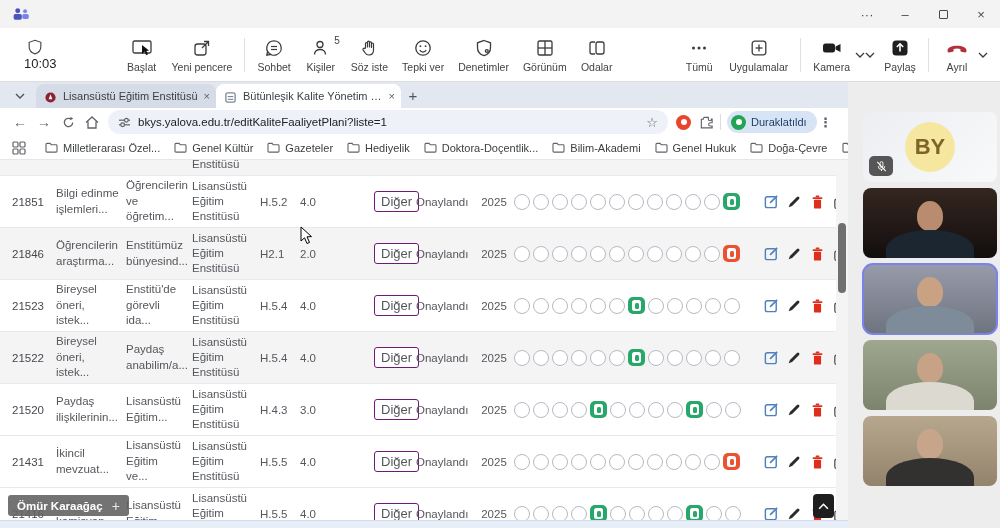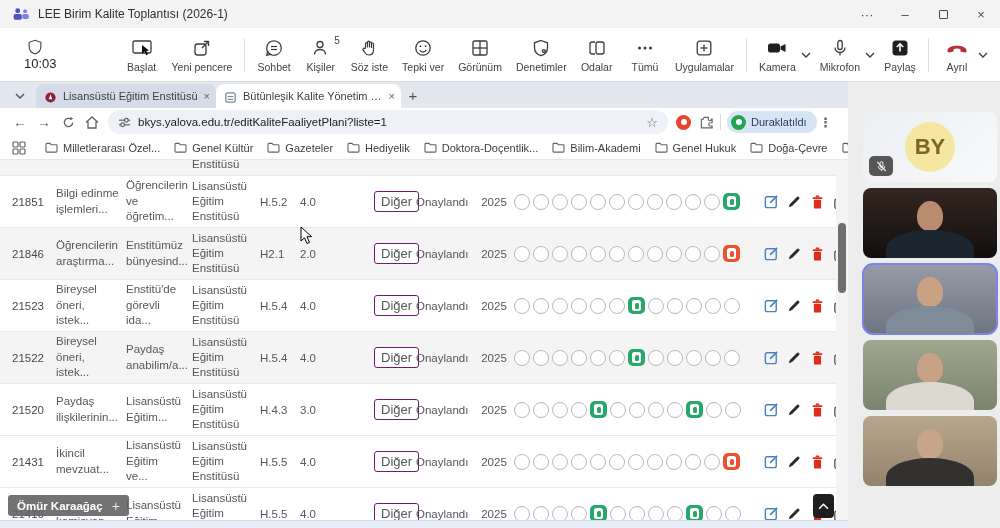--- a/index.html
+++ b/index.html
@@ -108,21 +108,20 @@
 
 <div class="window">
 
   <div class="titlebar">
     <svg class="tb-appicon" viewBox="0 0 22 16">
       <circle cx="7" cy="4" r="3" fill="#4b53bc"></circle>
         <rect x="2" y="8" width="10" height="7" rx="2" fill="#4b53bc"></rect>
       <circle cx="16" cy="4.5" r="2.4" fill="#7b83eb"></circle>
         <rect x="12.5" y="8" width="8" height="6" rx="2" fill="#7b83eb"></rect>
     </svg>
-    <span class="tb-title">LEE Birim Kalite Toplantısı (2026-1)</span>
     <div class="tb-spacer"></div>
     <div class="wc">···</div>
     <div class="wc">–</div>
     <div class="wc">
         <span class="wc-restore-box"></span>
       </div>
     <div class="wc">×</div>
   </div>
 
   <div class="meetbar">
@@ -188,36 +187,36 @@
               <circle cx="7.4" cy="8.2" r="0.9" fill="#3b3b3b"></circle>
               <circle cx="12.6" cy="8.2" r="0.9" fill="#3b3b3b"></circle>
               <path d="M6.8,12 a3.5,3.5 0 0 0 6.4,0" fill="none" stroke="#3b3b3b" stroke-width="1.2"></path>
             </svg>
           </div>
           <span class="lbl">Tepki ver</span>
         </div>
         <div class="tb-btn">
           <div class="ic">
             <svg width="20" height="20" viewBox="0 0 20 20">
+              <path d="M10,2.5 L16.5,4.8 V9.5 C16.5,13.8 13.6,16.6 10,17.6 C6.4,16.6 3.5,13.8 3.5,9.5 V4.8 Z" fill="none" stroke="#3b3b3b" stroke-width="1.3"></path>
+              <circle cx="12.8" cy="13" r="2.1" fill="#3b3b3b"></circle>
+              <circle cx="12.8" cy="13" r="0.7" fill="#fff"></circle>
+            </svg>
+          </div>
+          <span class="lbl">Denetimler</span>
+        </div>
+        <div class="tb-btn">
+          <div class="ic">
+            <svg width="20" height="20" viewBox="0 0 20 20">
               <rect x="3" y="3" width="14" height="14" rx="1.5" fill="none" stroke="#3b3b3b" stroke-width="1.3"></rect>
               <line x1="10" y1="3" x2="10" y2="17" stroke="#3b3b3b" stroke-width="1.3"></line>
               <line x1="3" y1="10" x2="17" y2="10" stroke="#3b3b3b" stroke-width="1.3"></line>
             </svg>
           </div>
           <span class="lbl">Görünüm</span>
-        </div>
-        <div class="tb-btn">
-          <div class="ic">
-            <svg width="20" height="20" viewBox="0 0 20 20">
-              <path d="M10,2.5 L16.5,4.8 V9.5 C16.5,13.8 13.6,16.6 10,17.6 C6.4,16.6 3.5,13.8 3.5,9.5 V4.8 Z" fill="none" stroke="#3b3b3b" stroke-width="1.3"></path>
-              <circle cx="12.8" cy="13" r="2.1" fill="#3b3b3b"></circle>
-              <circle cx="12.8" cy="13" r="0.7" fill="#fff"></circle>
-            </svg>
-          </div>
-          <span class="lbl">Denetimler</span>
         </div>
         <div class="tb-btn">
           <div class="ic">
             <svg width="20" height="20" viewBox="0 0 20 20">
               <path d="M8,4 H5 a2,2 0 0 0 -2,2 v8 a2,2 0 0 0 2,2 h3" fill="none" stroke="#3b3b3b" stroke-width="1.3"></path>
               <rect x="9" y="4" width="8" height="12" rx="2" fill="none" stroke="#3b3b3b" stroke-width="1.3"></rect>
             </svg>
           </div>
           <span class="lbl">Odalar</span>
         </div>
@@ -248,30 +247,20 @@
               <rect x="2" y="5.5" width="12" height="9" rx="2.5" fill="#1f1f1f"></rect>
               <polygon points="14.5,8.6 19.5,6 19.5,14 14.5,11.4" fill="#1f1f1f"></polygon>
             </svg>
           </div>
           <span class="lbl">Kamera</span>
         </div>
         <div class="tb-chev">
           <svg width="10" height="6" viewBox="0 0 10 6">
             <polyline points="1,1 5,5 9,1" fill="none" stroke="#3b3b3b" stroke-width="1.3"></polyline>
           </svg>
-        </div>
-        <div class="tb-btn">
-          <div class="ic">
-            <svg width="20" height="20" viewBox="0 0 20 20">
-              <rect x="7.8" y="2.5" width="4.4" height="9" rx="2.2" fill="none" stroke="#3b3b3b" stroke-width="1.3"></rect>
-              <path d="M5,9.5 a5,5 0 0 0 10,0" fill="none" stroke="#3b3b3b" stroke-width="1.3"></path>
-              <line x1="10" y1="14.5" x2="10" y2="17.5" stroke="#3b3b3b" stroke-width="1.3"></line>
-            </svg>
-          </div>
-          <span class="lbl">Mikrofon</span>
         </div>
         <div class="tb-chev">
           <svg width="10" height="6" viewBox="0 0 10 6">
             <polyline points="1,1 5,5 9,1" fill="none" stroke="#3b3b3b" stroke-width="1.3"></polyline>
           </svg>
         </div>
         <div class="tb-btn">
           <div class="ic">
             <svg width="20" height="20" viewBox="0 0 20 20">
               <rect x="2.5" y="2.5" width="15" height="15" rx="3.5" fill="#1f1f1f"></rect>

